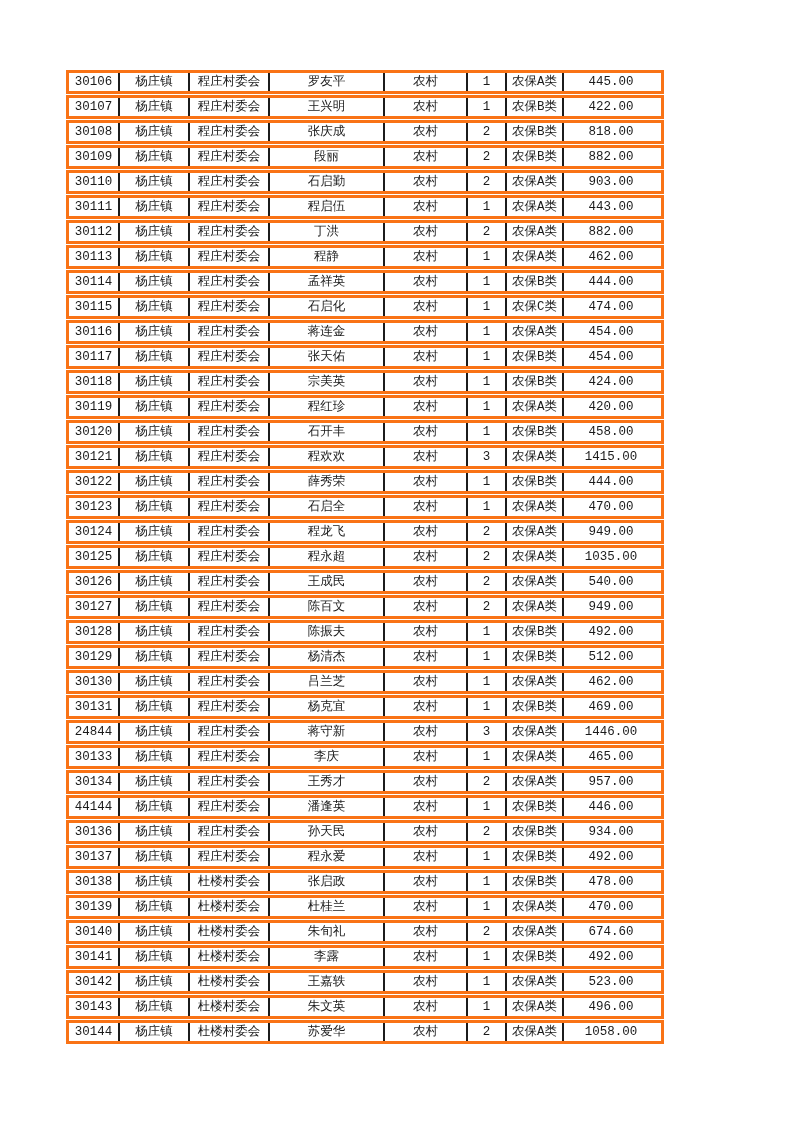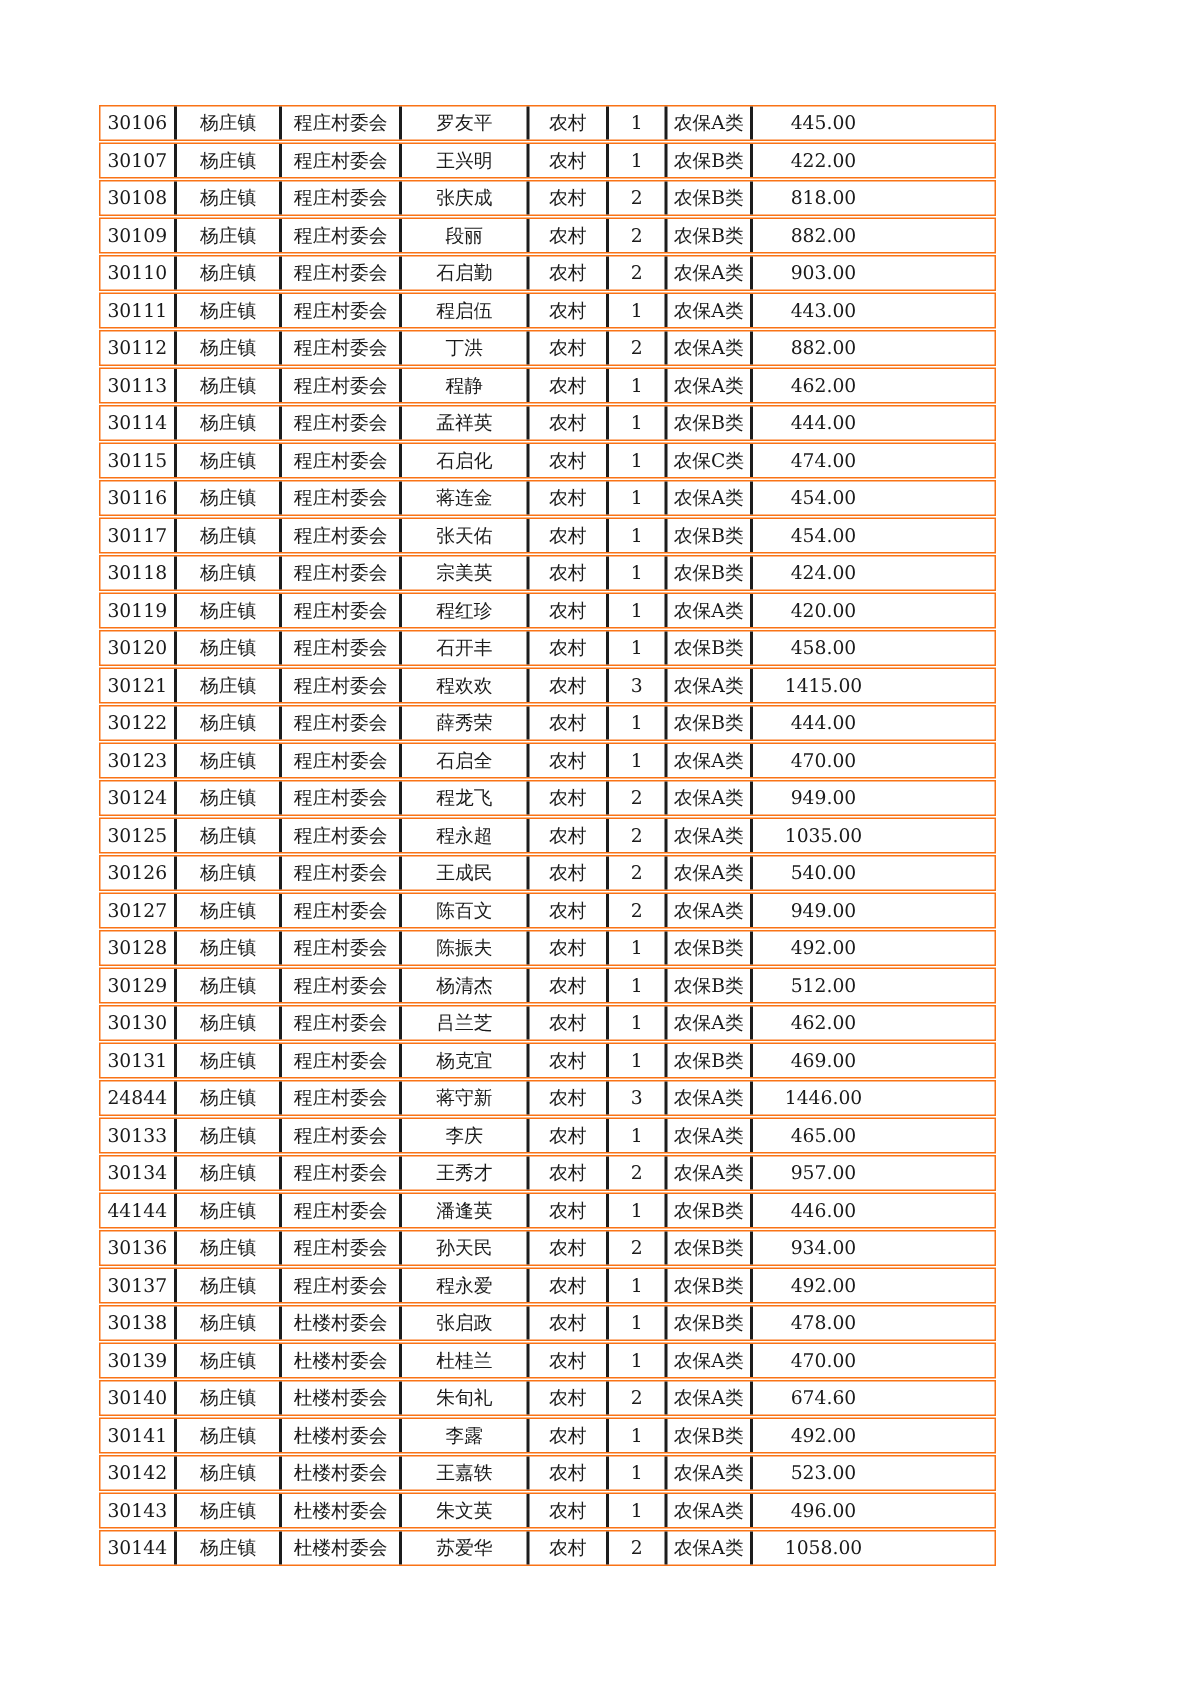--- a/index.html
+++ b/index.html
@@ -26,41 +26,42 @@
     position: absolute;
     left: 66px;
     top: 70px;
     width: 598px;
   }
   .t-row {
     display: flex;
     box-sizing: border-box;
     height: 24px;
     margin-bottom: 1px;          
-    border: 1px solid #f97316;
+    border: 3px solid #f97316;
     background: #ffffff;
+    font-family: Liberation Mono, monospace;
   }
   .t-cell {
     box-sizing: border-box;
     display: flex;
     align-items: center;
     justify-content: center;
     font-size: 12.5px;
     line-height: 1;
     color: #1a1a1a;
     border-right: 2px solid #1c1c1c;  
     overflow: hidden;
     white-space: nowrap;
   }
   .t-cell:last-child { border-right: none; }
   .c0 { width: 51px; }   
   .c1 { width: 70px; }   
   .c2 { width: 80px; }   
-  .c3 { width: 85px; }  
-  .c4 { width: 53px; }   
+  .c3 { width: 115px; }  
+  .c4 { width: 83px; }   
   .c5 { width: 39px; }   
   .c6 { width: 57px; }   
   .c7 { width: 94px; }   
 </style>
 </head>
 <body>
 
 <div class="page">
   <div class="grid-table" id="grid-table">
       <div class="t-row">

